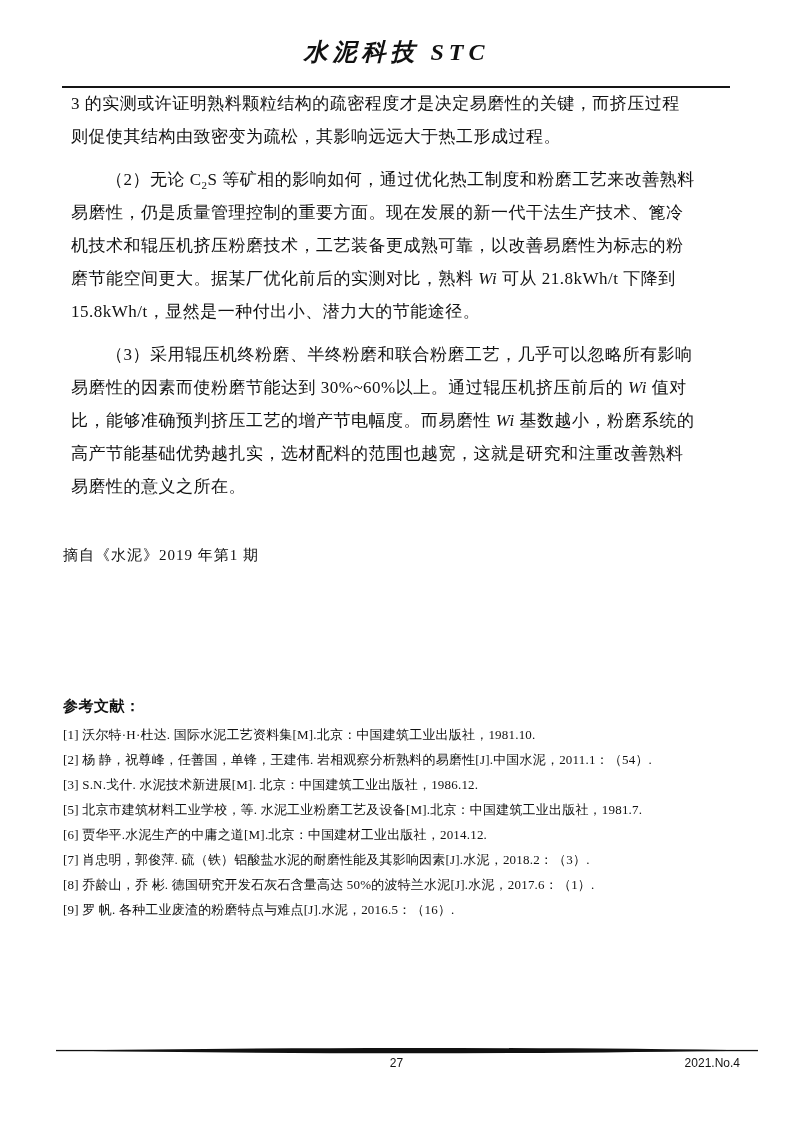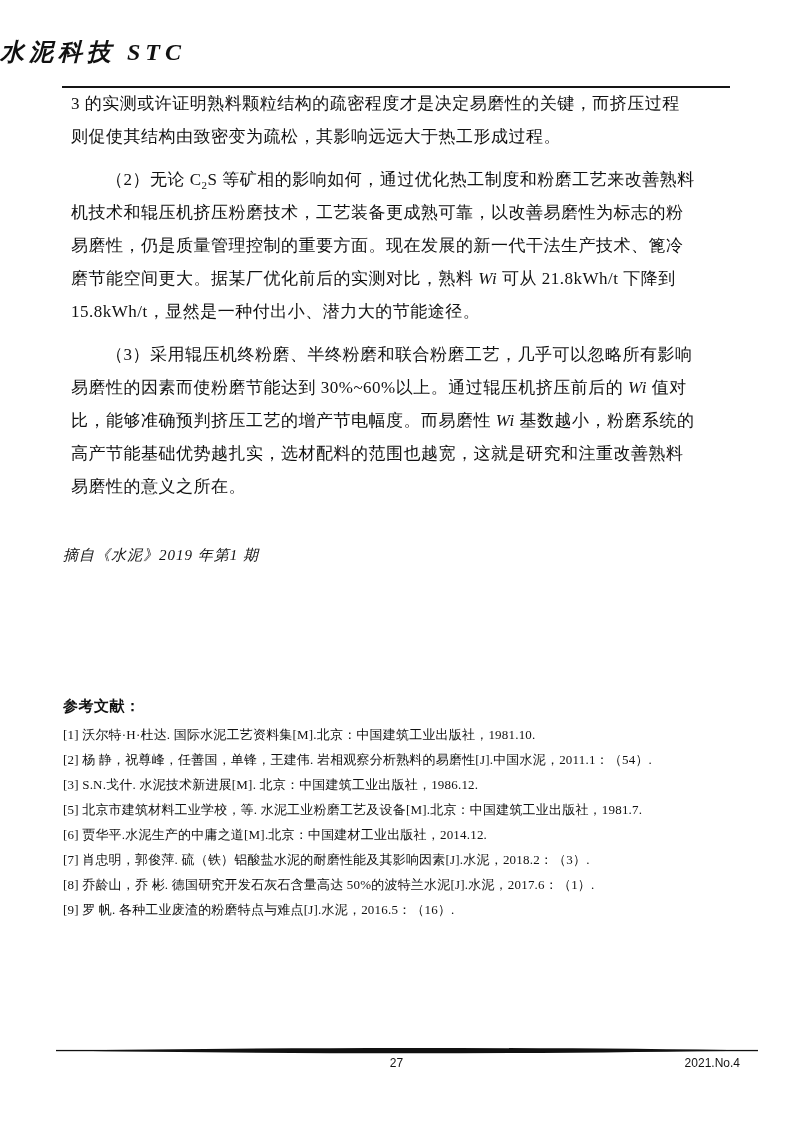--- a/index.html
+++ b/index.html
@@ -8,20 +8,21 @@
     background:#ffffff;
     position:relative;
     font-family:"Liberation Serif","DejaVu Serif",serif;
     color:#111111;
     overflow:hidden;
   }
   .page{position:absolute;inset:0;background:#ffffff;}
 
   .journal-title{
     position:absolute;top:36px;left:0;width:100%;
+    text-align:center;
     font-size:24px;font-weight:bold;font-style:italic;
     letter-spacing:5px;
   }
   .header-rule{
     position:absolute;top:86px;left:62px;width:668px;height:2px;
     background:#151515;
   }
 
   .body-text{position:absolute;top:87px;left:63px;width:668px;}
   .para{margin:0;}
@@ -32,21 +33,21 @@
     font-size:17px;
     white-space:nowrap;
     letter-spacing:0.5px;
     margin-left:8px;
   }
   .line sub{font-size:11px;line-height:0;}
   .it{font-style:italic;}
 
   .source-note{
     position:absolute;top:546px;left:63px;
-    font-size:15px;font-style:italic;letter-spacing:1px;
+    font-size:15px;letter-spacing:1px;
   }
 
   .refs-heading{
     position:absolute;top:697px;left:63px;
     font-size:15px;font-weight:bold;letter-spacing:0.5px;
   }
   .refs-list{position:absolute;top:722px;left:63px;width:668px;}
   .ref{
     height:25px;line-height:25px;
     font-size:13px;
@@ -75,22 +76,22 @@
 
   <div class="header-rule"></div>
 
   <div class="body-text">
       <div class="para">
         <div class="line"><span>3 的实测或许证明熟料颗粒结构的疏密程度才是决定易磨性的关键，而挤压过程</span></div>
         <div class="line"><span>则促使其结构由致密变为疏松，其影响远远大于热工形成过程。</span></div>
       </div>
       <div class="para">
         <div class="line"><span>（2）无论 C</span><sub>2</sub><span>S 等矿相的影响如何，通过优化热工制度和粉磨工艺来改善熟料</span></div>
+        <div class="line"><span>易磨性，仍是质量管理控制的重要方面。现在发展的新一代干法生产技术、篦冷</span></div>
         <div class="line"><span>机技术和辊压机挤压粉磨技术，工艺装备更成熟可靠，以改善易磨性为标志的粉</span></div>
-        <div class="line"><span>易磨性，仍是质量管理控制的重要方面。现在发展的新一代干法生产技术、篦冷</span></div>
         <div class="line"><span>磨节能空间更大。据某厂优化前后的实测对比，熟料 </span><span class="it">Wi</span><span> 可从 21.8kWh/t 下降到</span></div>
         <div class="line"><span>15.8kWh/t，显然是一种付出小、潜力大的节能途径。</span></div>
       </div>
       <div class="para">
         <div class="line"><span>（3）采用辊压机终粉磨、半终粉磨和联合粉磨工艺，几乎可以忽略所有影响</span></div>
         <div class="line"><span>易磨性的因素而使粉磨节能达到 30%~60%以上。通过辊压机挤压前后的 </span><span class="it">Wi</span><span> 值对</span></div>
         <div class="line"><span>比，能够准确预判挤压工艺的增产节电幅度。而易磨性 </span><span class="it">Wi</span><span> 基数越小，粉磨系统的</span></div>
         <div class="line"><span>高产节能基础优势越扎实，选材配料的范围也越宽，这就是研究和注重改善熟料</span></div>
         <div class="line"><span>易磨性的意义之所在。</span></div>
       </div>

